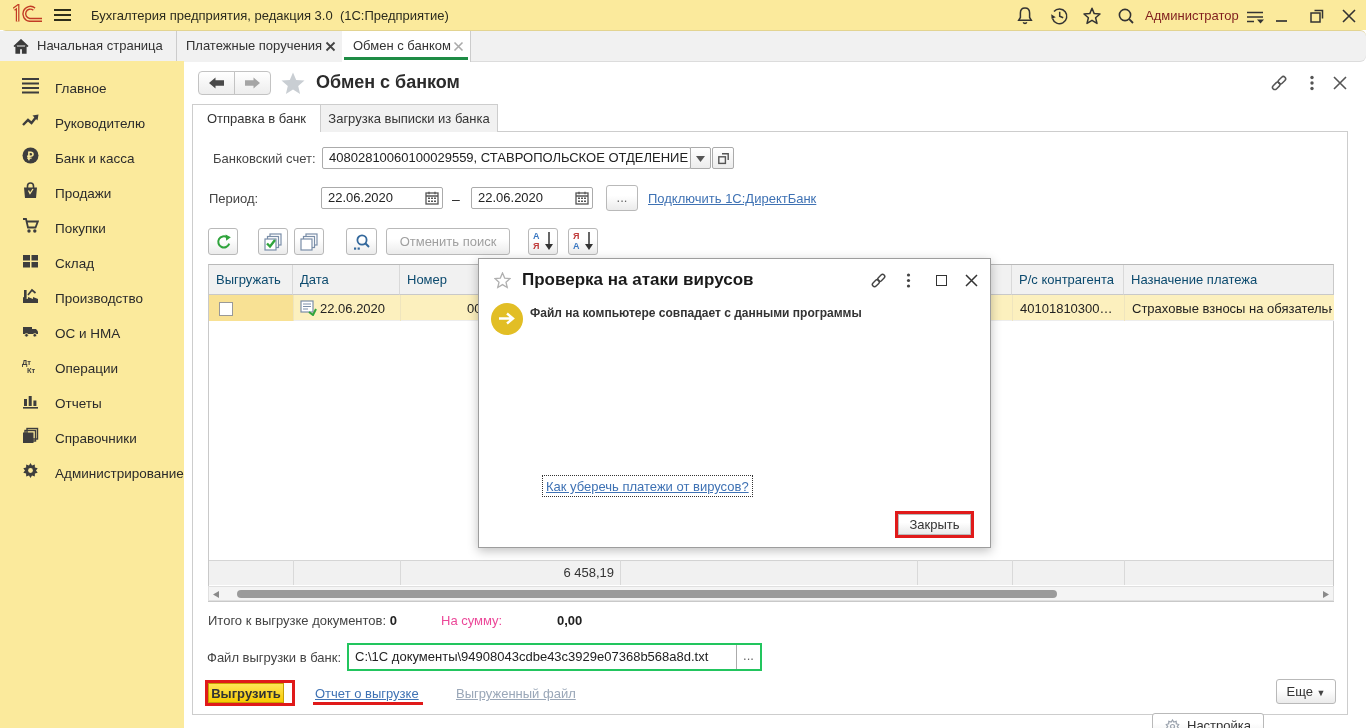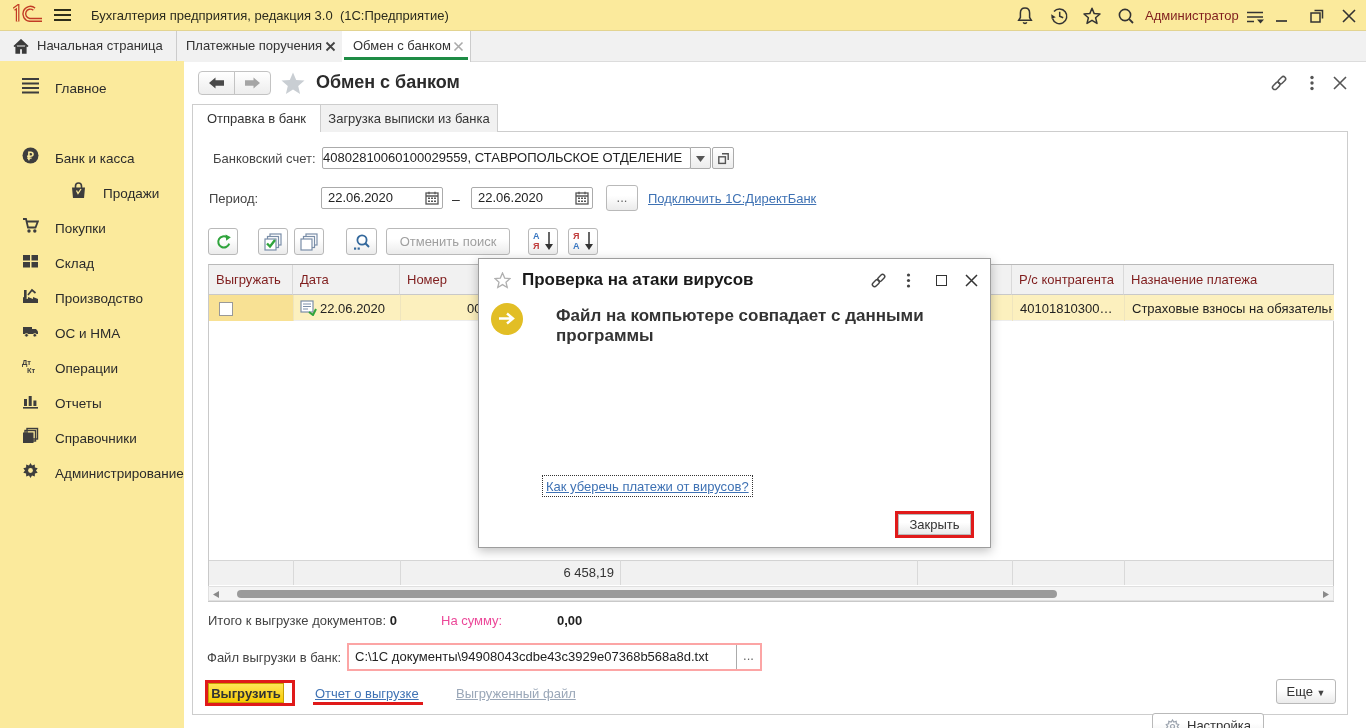--- a/index.html
+++ b/index.html
@@ -7,21 +7,21 @@
 #app { position:relative; width:1366px; height:728px; background:#fff; }
 .abs { position:absolute; }
 
 
 #topbar { position:absolute; left:0; top:0; width:1366px; height:30px; background:#FBEA9C; }
 #topbar .title { position:absolute; left:91px; top:8px; font-size:13px; color:#2b2b1e; }
 .tico { position:absolute; top:4px; width:24px; height:24px; }
 #topbar svg { display:block; }
 
 
-#tabbar { position:absolute; left:0; top:30px; width:1366px; height:31px; background:#F1F1F1; border-top:1px solid #E3D491; box-shadow:0 1px 0 #DCDCDC; }
+#tabbar { position:absolute; left:0; top:30px; width:1366px; height:31px; background:#F1F1F1; border-top:1px solid #E3D491; box-shadow:0 1px 0 #DCDCDC;border-radius:6px; }
 .tab { position:absolute; top:0; height:31px; font-size:13px; color:#333; }
 .tabsep { position:absolute; top:0; width:1px; height:31px; background:#CCCCCC; }
 
 
 #sidebar { position:absolute; left:0; top:61px; width:184px; height:711px; background:#FBEA9C; }
 .sitem { position:absolute; left:0; width:184px; height:35px; }
 .sitem .sic { position:absolute; left:22px; top:6px; width:17px; height:17px; }
 .sitem .stxt { position:absolute; left:55px; top:10px; font-size:13.5px; color:#2b2b2b; white-space:nowrap; }
 
 .navbtn { position:absolute; top:71px; height:24px; background:linear-gradient(#ffffff,#ededed); border:1px solid #c3c3c3; }
@@ -33,21 +33,21 @@
 #ptab2 { left:321px; width:177px; background:#F1F1F1; border:1px solid #CDCDCD; border-left:none; border-bottom:none; }
 #panel { position:absolute; left:192px; top:131px; width:1156px; height:584px; border:1px solid #CDCDCD; background:#fff; }
 
 label.flabel { position:absolute; font-size:13px; color:#444; white-space:nowrap; }
 .inp { position:absolute; background:#fff; border:1px solid #ABABAB; border-radius:2px; font-size:13px; color:#222; }
 .btn { position:absolute; background:linear-gradient(#ffffff 40%,#ebebeb); border:1px solid #B9B9B9; border-radius:3px; font-size:13px; color:#333; text-align:center; }
 a.lnk { color:#3F72B4; text-decoration:underline; font-size:13px; white-space:nowrap; }
 
 
 #tbl { position:absolute; left:208px; top:264px; width:1126px; height:338px; }
-.th { position:absolute; top:0; height:30px; background:#F1F1F1; border-right:1px solid #D9D9D9; border-bottom:1px solid #C9C9C9; font-size:13px; color:#7f1d1d; line-height:29px; padding-left:7px; }
+.th { position:absolute; top:0; height:30px; background:#F1F1F1; border-right:1px solid #D9D9D9; border-bottom:1px solid #C9C9C9; font-size:13px; color:#0c4a6e; line-height:29px; padding-left:7px; }
 .cell { position:absolute; font-size:13px; color:#222; }
 
 
 #hscroll { position:absolute; left:208px; top:586px; width:1126px; height:15px; background:#F4F4F4; border:1px solid #E0E0E0; }
 #hthumb { position:absolute; left:28px; top:3px; width:820px; height:8px; background:#9B9B9B; border-radius:4px; }
 
 
 #dialog { position:absolute; left:478px; top:258px; width:513px; height:290px; background:#fff; border:1px solid #9d9d9d; box-shadow:0 3px 10px rgba(0,0,0,0.25); z-index:10; }
 
 
@@ -133,28 +133,35 @@
 
   <div id="sidebar">
     <div class="sitem" style="top:10px;">
       <svg class="sic" viewBox="0 0 17 17">
           <g stroke="#3d3d3d" stroke-width="2.2">
             <path d="M0 2 H17 M0 6.5 H17 M0 11 H17 M0 15.5 H17"></path>
           </g>
         </svg>
       <span class="stxt">Главное</span>
     </div>
+    <div class="sitem" style="top:45px;">
+      <svg class="sic" viewBox="0 0 17 17">
+          <path d="M1 13 L6 8 L9.5 11 L15 4" fill="none" stroke="#3d3d3d" stroke-width="2.4"></path>
+          <path d="M10.5 3.5 L16.5 2.5 L15.5 8.5 Z" fill="#3d3d3d"></path>
+        </svg>
+      <span class="stxt">Руководителю</span>
+    </div>
     <div class="sitem" style="top:80px;">
       <svg class="sic" viewBox="0 0 17 17">
           <circle cx="8.5" cy="8.5" r="8" fill="#3d3d3d"></circle>
           <text x="8.5" y="12.6" font-size="11.5" font-weight="bold" fill="#FBEA9C" text-anchor="middle" font-family="Liberation Sans">₽</text>
         </svg>
       <span class="stxt">Банк и касса</span>
     </div>
-    <div class="sitem" style="top:115px;margin-left:48px;">
+    <div class="sitem" style="top:115px;">
       <svg class="sic" viewBox="0 0 17 17">
           <path d="M2 5.5 H15 L14 16 H3 Z" fill="#3d3d3d"></path>
           <path d="M5.5 7 V4 a3 3 0 0 1 6 0 V7" fill="none" stroke="#3d3d3d" stroke-width="1.6"></path>
           <path d="M6.5 8.5 l1.5 3 3-4.5" stroke="#FBEA9C" stroke-width="1.3" fill="none"></path>
         </svg>
       <span class="stxt">Продажи</span>
     </div>
     <div class="sitem" style="top:150px;">
       <svg class="sic" viewBox="0 0 17 17">
           <path d="M1 2 H4 L6 10.5 H13.5 L15.8 4.5 H5" fill="none" stroke="#3d3d3d" stroke-width="1.8"></path>
@@ -258,21 +265,21 @@
   <svg class="abs" style="left:1332px; top:75px;" width="16" height="16" viewBox="0 0 16 16">
       <path d="M2 2 L14 14 M14 2 L2 14" stroke="#555" stroke-width="1.6"></path>
     </svg>
 
   <div id="panel"></div>
   <div class="ptab" id="ptab1">Отправка в банк</div>
   <div class="ptab" id="ptab2">Загрузка выписки из банка</div>
   <div class="abs" style="left:193px; top:131px; width:127px; height:1px; background:#fff; z-index:4;"></div>
 
   <label class="flabel" style="left:213px; top:151px;">Банковский счет:</label>
-  <div class="inp" style="left:322px; top:147px; width:369px; height:22px; line-height:20px; padding-left:0; white-space:nowrap; overflow:hidden;">40802810060100029559, СТАВРОПОЛЬСКОЕ ОТДЕЛЕНИЕ</div>
+  <div class="inp" style="left:322px; top:147px; width:369px; height:22px; line-height:20px; padding-left:6px; white-space:nowrap; overflow:hidden;">40802810060100029559, СТАВРОПОЛЬСКОЕ ОТДЕЛЕНИЕ</div>
   <div class="abs" style="left:690px; top:147px; width:21px; height:22px; background:linear-gradient(#fff,#ececec); border:1px solid #ABABAB; border-radius:0 2px 2px 0;">
     <svg style="display:block; margin:8px auto;" width="9" height="6" viewBox="0 0 9 6">
         <path d="M0 0 H9 L4.5 6 Z" fill="#555"></path>
       </svg>
   </div>
   <div class="abs" style="left:712px; top:147px; width:22px; height:22px; background:linear-gradient(#fff,#ececec); border:1px solid #ABABAB; border-radius:2px;">
     <svg style="display:block; margin:4px auto;" width="13" height="13" viewBox="0 0 13 13">
         <g fill="none" stroke="#555" stroke-width="1.4">
           <rect x="1.8" y="4.8" width="6.6" height="6.6"></rect>
           <path d="M5 1.8 H11.2 V8"></path>
@@ -414,21 +421,21 @@
     <svg class="abs" style="right:4px; top:4px;" width="6" height="7" viewBox="0 0 6 7">
         <path d="M0 0 L6 3.5 L0 7 Z" fill="#8a8a8a"></path>
       </svg>
   </div>
 
   <div class="abs" style="left:208px; top:613px; font-size:13px; color:#444;">Итого к выгрузке документов: <b style="color:#222;">0</b></div>
   <div class="abs" style="left:441px; top:613px; font-size:13px; color:#ec4899;">На сумму:</div>
   <div class="abs" style="left:557px; top:613px; font-size:13px; color:#222; font-weight:bold;">0,00</div>
 
   <label class="flabel" style="left:207px; top:650px;">Файл выгрузки в банк:</label>
-  <div class="abs" style="left:347px; top:643px; width:415px; height:28px; border:2px solid #fca5a5; background:#fff;">
+  <div class="abs" style="left:347px; top:643px; width:415px; height:28px; border:2px solid #22c55e; background:#fff;">
     <div style="position:absolute; left:6px; top:4px; font-size:13px; color:#222; white-space:nowrap;">C:\1C документы\94908043cdbe43c3929e07368b568a8d.txt</div>
     <div style="position:absolute; right:0; top:0; width:24px; height:24px; border-left:1px solid #ABABAB; color:#666; font-size:13px; text-align:center; line-height:22px;">...</div>
   </div>
 
   <div class="redbox" style="left:205px; top:680px; width:90px; height:26px;">
     <div style="position:absolute; left:0; top:0; width:76px; height:20px; background:linear-gradient(#FFE558,#F8CB00); border:1px solid #C8A000; font-size:13px; font-weight:bold; color:#333; text-align:center; line-height:19px;">Выгрузить</div>
   </div>
   <a class="lnk abs" style="left:315px; top:686px;">Отчет о выгрузке</a>
   <div class="abs" style="left:313px; top:702px; width:110px; height:3px; background:#E01A1A;"></div>
   <a class="lnk abs" style="left:456px; top:686px; color:#9aa7b8;">Выгруженный файл</a>
@@ -461,21 +468,21 @@
       </svg>
     <div class="abs" style="left:457px; top:16px; width:11px; height:11px; border:1.5px solid #333;"></div>
     <svg class="abs" style="left:486px; top:15px;" width="13" height="13" viewBox="0 0 13 13">
         <path d="M1 1 L12 12 M12 1 L1 12" stroke="#333" stroke-width="1.5"></path>
       </svg>
     <div class="abs" style="left:12px; top:44px; width:32px; height:32px; border-radius:50%; background:#E2BE25;">
       <svg style="display:block; margin:9px auto;" width="16" height="13" viewBox="0 0 16 13">
           <path d="M0 6.5 H12 M8 1.5 L14 6.5 L8 11.5" fill="none" stroke="#fff" stroke-width="2.4"></path>
         </svg>
     </div>
-    <div class="abs" style="left:77px; top:47px; font-size:17px; font-weight:bold; color:#333;">Файл на компьютере совпадает с данными программы</div>
+    <div class="abs" style="left:51px; top:47px; font-size:12px; font-weight:bold; color:#333;">Файл на компьютере совпадает с данными программы</div>
     <div class="abs" style="left:63px; top:216px; border:1px dotted #333; padding:1px 3px;">
       <a class="lnk" style="font-size:13px;">Как уберечь платежи от вирусов?</a>
     </div>
     <div class="redbox" style="left:416px; top:252px; width:79px; height:27px;">
       <div style="position:absolute; left:0; top:0; width:73px; height:21px; background:linear-gradient(#ffffff 40%,#e9e9e9); border:1px solid #B9B9B9; font-size:13px; color:#333; text-align:center; line-height:20px;">Закрыть</div>
     </div>
   </div>
 
 </div>
 

